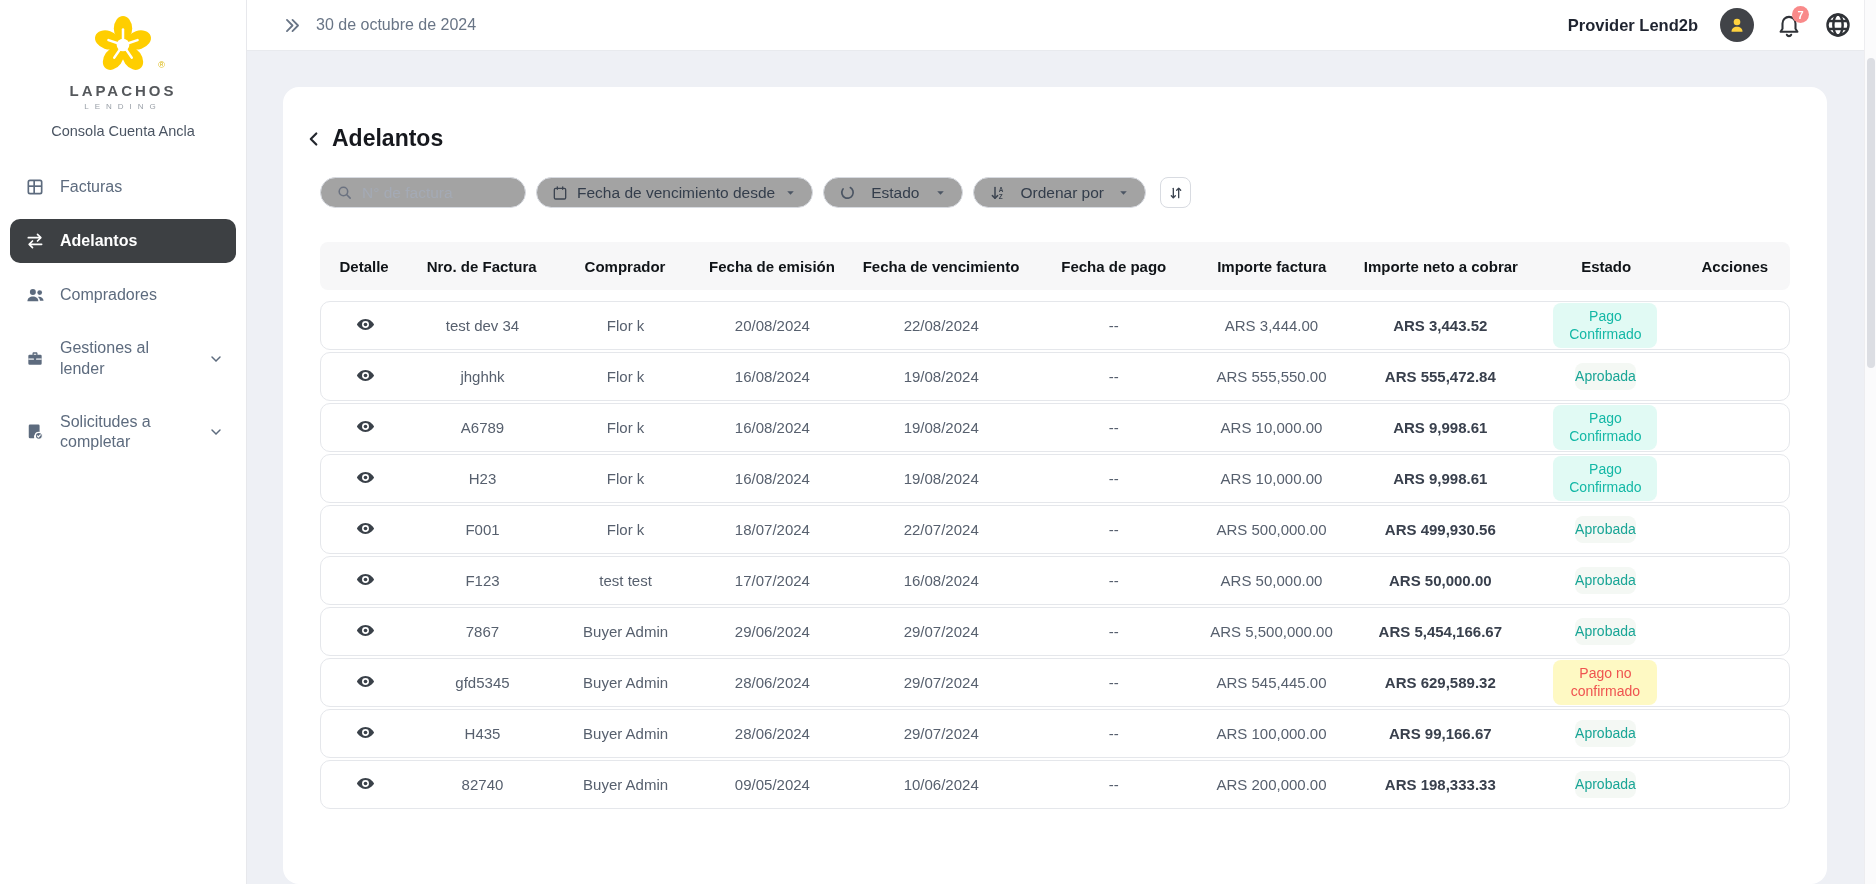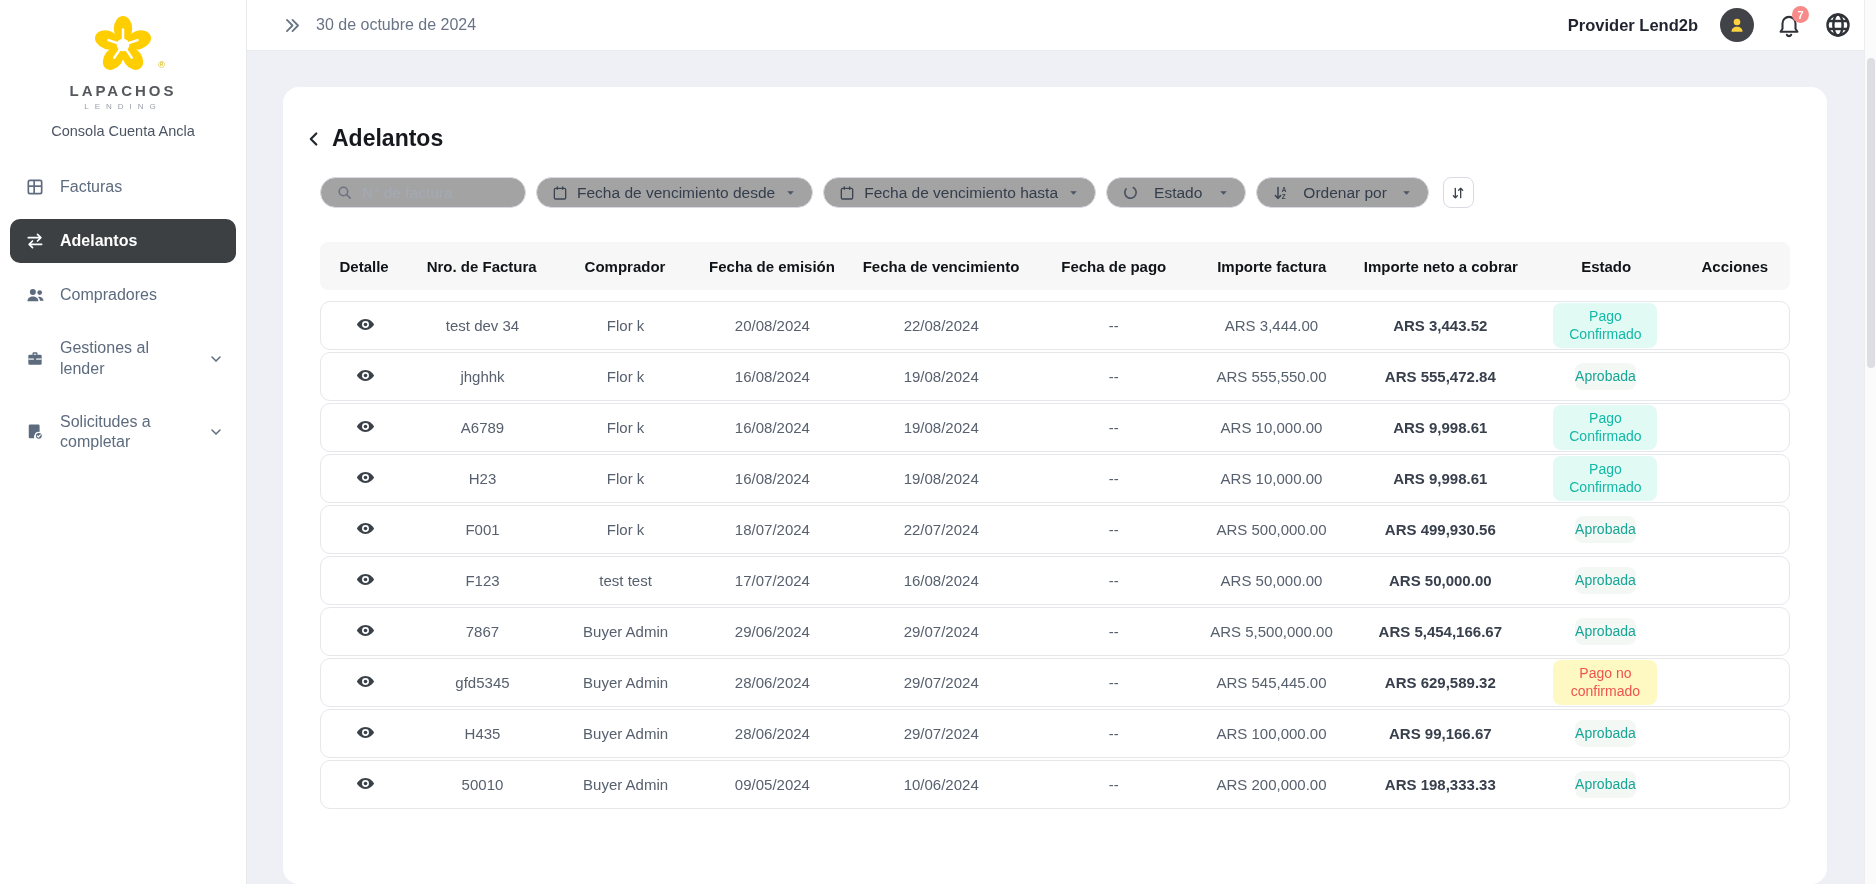--- a/index.html
+++ b/index.html
@@ -254,35 +254,20 @@
             </svg>
           </span>
           <span>Fecha de vencimiento desde</span>
           <span style="display:flex;">
             <svg width="13" height="13" viewBox="0 0 24 24" fill="#4b5563">
                 <path d="M6 9.5h12L12 16z"></path>
               </svg>
           </span>
         </div>
 
-        <div class="pill">
-          <span style="display:flex;">
-            <svg width="16" height="16" viewBox="0 0 24 24" fill="none" stroke="#3c4450" stroke-width="2" stroke-linecap="round">
-              <rect x="3.5" y="5" width="17" height="16" rx="2"></rect>
-                <line x1="8" y1="2.8" x2="8" y2="6.5"></line>
-                <line x1="16" y1="2.8" x2="16" y2="6.5"></line>
-            </svg>
-          </span>
-          <span>Fecha de vencimiento hasta</span>
-          <span style="display:flex;">
-            <svg width="13" height="13" viewBox="0 0 24 24" fill="#4b5563">
-                <path d="M6 9.5h12L12 16z"></path>
-              </svg>
-          </span>
-        </div>
 
         <div class="pill">
           <span style="display:flex;">
             <svg width="17" height="17" viewBox="0 0 24 24" fill="none" stroke="#4b5563" stroke-width="2.4" stroke-linecap="round">
               <circle cx="12" cy="12" r="8" stroke-dasharray="38 12" transform="rotate(-60 12 12)"></circle>
             </svg>
           </span>
           <span style="padding:0 6px;">Estado</span>
           <span style="display:flex;">
             <svg width="13" height="13" viewBox="0 0 24 24" fill="#4b5563">
@@ -518,21 +503,21 @@
 
   <div class="t-row">
     <div class="cell c-detail">
       <span class="eye-btn">
         <svg width="19" height="19" viewBox="0 0 24 24">
           <path d="M12 5.2C6.8 5.2 2.7 9 1.2 12c1.5 3 5.6 6.8 10.8 6.8S21.3 15 22.8 12C21.3 9 17.2 5.2 12 5.2zm0 11.2A4.4 4.4 0 1 1 12 7.6a4.4 4.4 0 0 1 0 8.8z" fill="#3a4149"></path>
           <circle cx="12" cy="12" r="2.3" fill="#3a4149"></circle>
         </svg>
       </span>
     </div>
-    <div class="cell c-invoice">50010</div>
+    <div class="cell c-invoice">82740</div>
     <div class="cell c-buyer">Buyer Admin</div>
     <div class="cell c-issued">09/05/2024</div>
     <div class="cell c-due">10/06/2024</div>
     <div class="cell c-paid">--</div>
     <div class="cell c-amount">ARS 200,000.00</div>
     <div class="cell c-net net-val">ARS 198,333.33</div>
     <div class="cell c-status"><span class="badge badge-approved">Aprobada</span></div>
     <div class="cell c-actions"></div>
   </div>
 </div>

